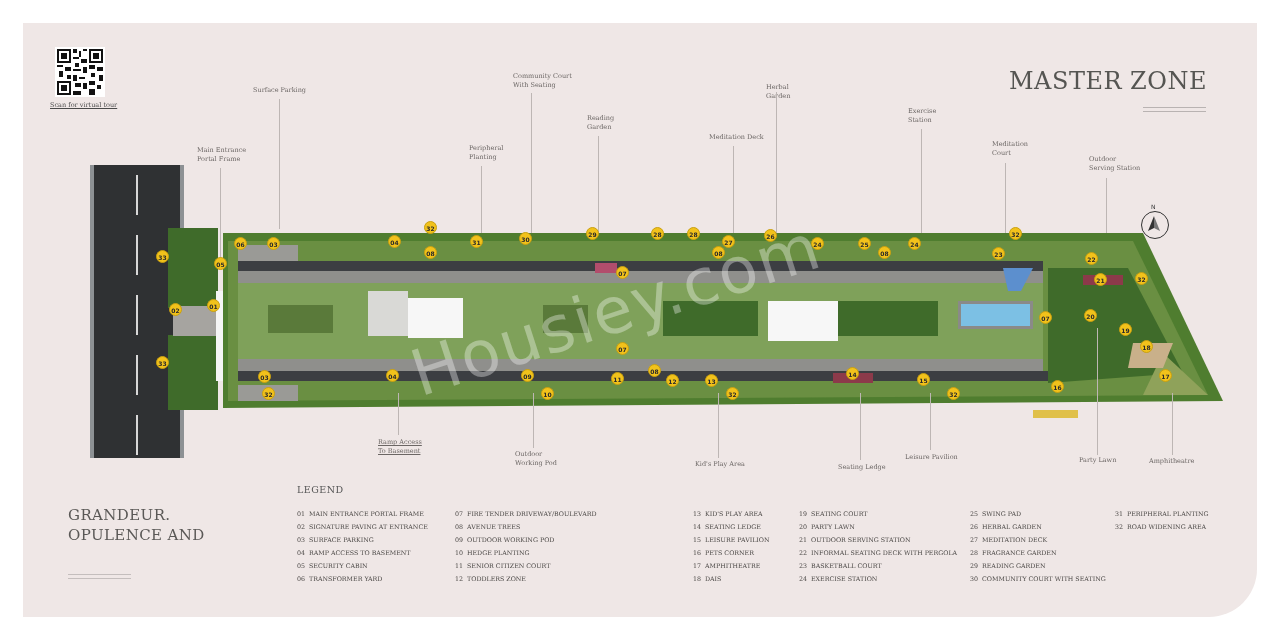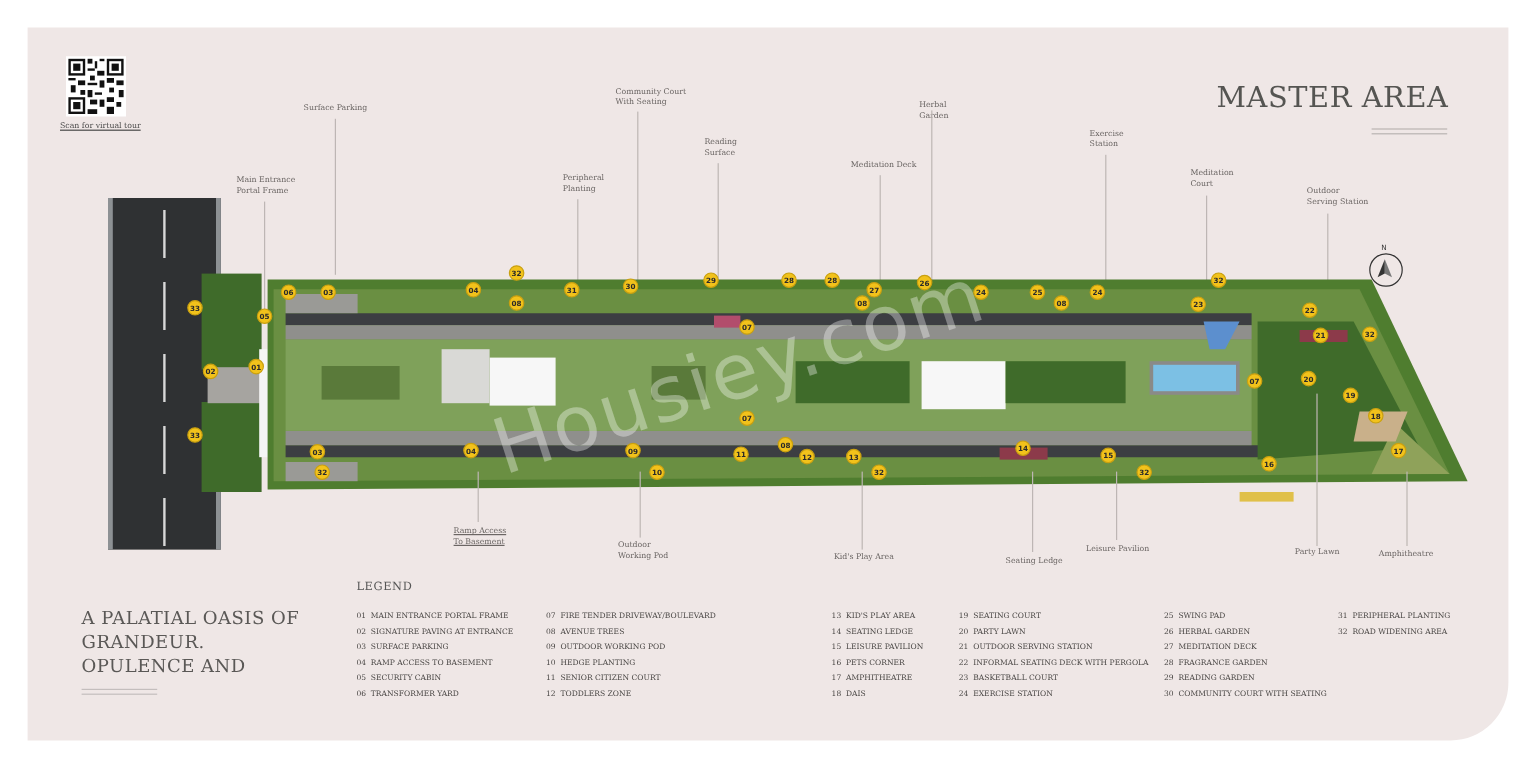--- a/index.html
+++ b/index.html
@@ -66,36 +66,36 @@
           <rect x="14" y="18" width="2" height="3"></rect>
           <rect x="17" y="17" width="3" height="2"></rect>
         <rect x="21" y="19" width="2" height="2"></rect>
           <rect x="9" y="22" width="4" height="2"></rect>
           <rect x="17" y="21" width="3" height="3"></rect>
       </g>
     </svg>
   </div>
   <div class="qr-cap">Scan for virtual tour</div>
 
-  <div class="title">MASTER AREA</div>
+  <div class="title">MASTER ZONE</div>
   <div class="title-rule"></div>
 
   <div class="callout" style="left:230px;top:63px;">Surface Parking</div>
   <div class="leader" style="left:256px;top:76px;height:130px;"></div>
   <div class="callout" style="left:174px;top:123px;">Main Entrance
 Portal Frame</div>
   <div class="leader" style="left:197px;top:145px;height:95px;"></div>
   <div class="callout" style="left:446px;top:121px;">Peripheral
 Planting</div>
   <div class="leader" style="left:458px;top:143px;height:75px;"></div>
   <div class="callout" style="left:490px;top:49px;">Community Court
 With Seating</div>
   <div class="leader" style="left:508px;top:70px;height:146px;"></div>
   <div class="callout" style="left:564px;top:91px;">Reading
-Surface</div>
+Garden</div>
   <div class="leader" style="left:575px;top:113px;height:100px;"></div>
   <div class="callout" style="left:686px;top:110px;">Meditation Deck</div>
   <div class="leader" style="left:710px;top:123px;height:95px;"></div>
   <div class="callout" style="left:743px;top:60px;">Herbal
 Garden</div>
   <div class="leader" style="left:753px;top:69px;height:144px;"></div>
   <div class="callout" style="left:885px;top:84px;">Exercise
 Station</div>
   <div class="leader" style="left:898px;top:106px;height:114px;"></div>
   <div class="callout" style="left:969px;top:117px;">Meditation
@@ -234,21 +234,20 @@
   <div class="leader" style="left:837px;top:370px;height:67px;"></div>
   <div class="callout" style="left:815px;top:440px;">Seating Ledge</div>
   <div class="leader" style="left:907px;top:370px;height:57px;"></div>
   <div class="callout" style="left:882px;top:430px;">Leisure Pavilion</div>
   <div class="leader" style="left:1074px;top:305px;height:127px;"></div>
   <div class="callout" style="left:1056px;top:433px;">Party Lawn</div>
   <div class="leader" style="left:1149px;top:370px;height:62px;"></div>
   <div class="callout" style="left:1126px;top:434px;">Amphitheatre</div>
 
   <div class="tagline">
-    <div>A PALATIAL OASIS OF</div>
     <div>GRANDEUR.</div>
     <div>OPULENCE AND</div>
   </div>
   <div class="tag-rule"></div>
 
   <div class="legend-title">LEGEND</div>
   <div class="legend-col" style="left:274px;">
       <div class="legend-item"><span class="num">01</span> <span>MAIN ENTRANCE PORTAL FRAME</span></div>
       <div class="legend-item"><span class="num">02</span> <span>SIGNATURE PAVING AT ENTRANCE</span></div>
       <div class="legend-item"><span class="num">03</span> <span>SURFACE PARKING</span></div>

